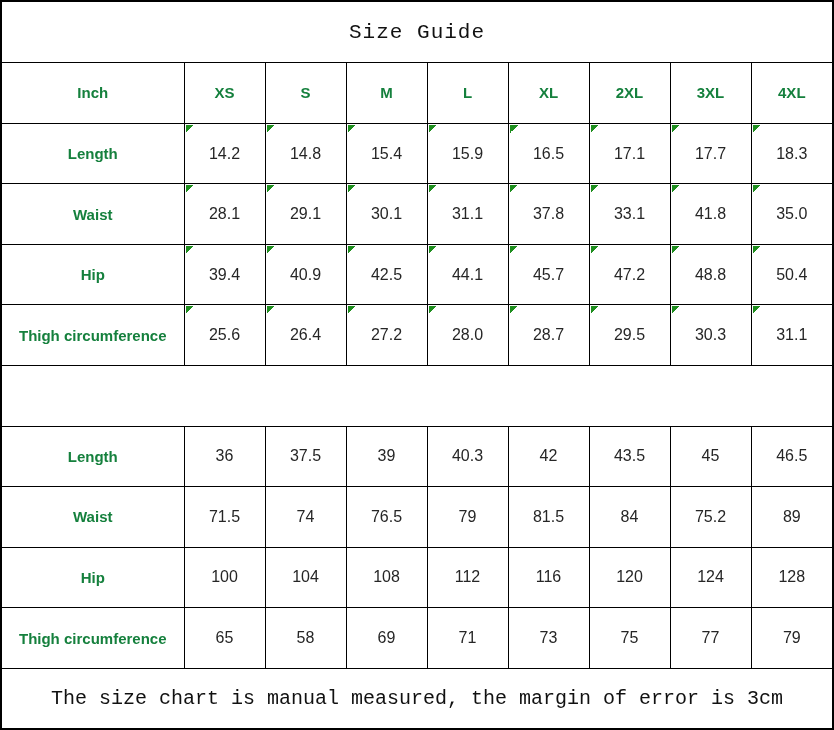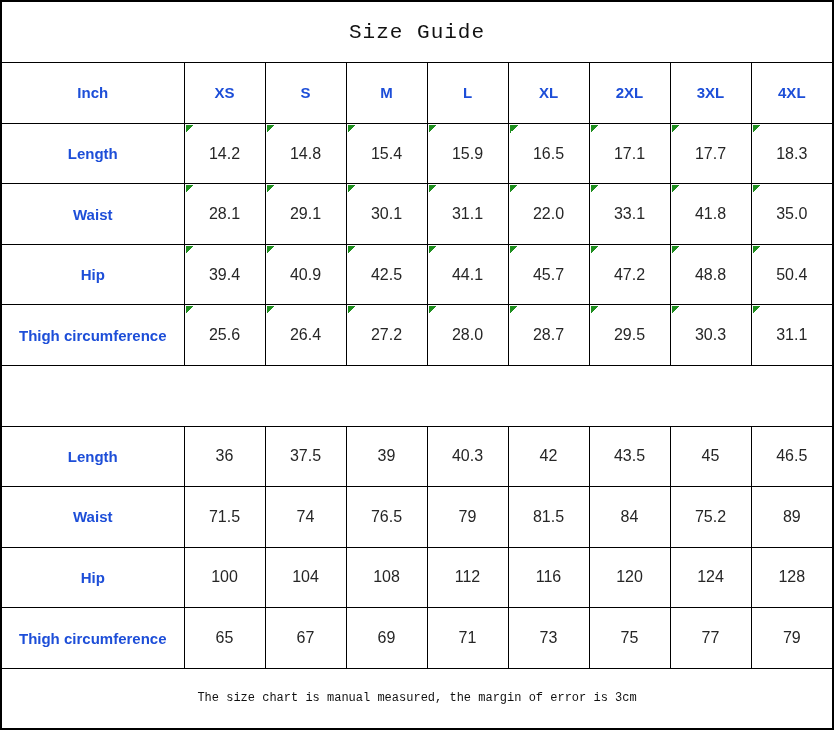--- a/index.html
+++ b/index.html
@@ -35,34 +35,34 @@
   .title-cell {
     font-family: "Liberation Mono", "DejaVu Sans Mono", monospace;
     font-size: 21px;
     font-weight: normal;
     color: #111111;
     letter-spacing: 1px;
   }
   .label-cell {
     font-weight: bold;
     font-size: 15px;
-    color: #1d4ed8;
+    color: #15803d;
   }
   .value-cell {
     font-size: 16px;
     font-weight: normal;
     color: #262626;
   }
   .spacer-cell {
     border-left: none;
     border-right: none;
   }
   .footer-cell {
     font-family: "Liberation Mono", "DejaVu Sans Mono", monospace;
-    font-size: 12px;
+    font-size: 20px;
     color: #111111;
   }
   .tri {
     position: absolute;
     top: 1px;
     left: 1px;
     width: 8px;
     height: 8px;
     background: linear-gradient(135deg, var(--marker-color, #1e8e1e) 50%, rgba(0,0,0,0) 50%);
   }
@@ -110,21 +110,21 @@
           <td class="value-cell"><span class="tri"></span><span>17.1</span></td>
           <td class="value-cell"><span class="tri"></span><span>17.7</span></td>
           <td class="value-cell"><span class="tri"></span><span>18.3</span></td>
         </tr>
         <tr>
           <td class="label-cell">Waist</td>
           <td class="value-cell"><span class="tri"></span><span>28.1</span></td>
           <td class="value-cell"><span class="tri"></span><span>29.1</span></td>
           <td class="value-cell"><span class="tri"></span><span>30.1</span></td>
           <td class="value-cell"><span class="tri"></span><span>31.1</span></td>
-          <td class="value-cell"><span class="tri"></span><span>22.0</span></td>
+          <td class="value-cell"><span class="tri"></span><span>37.8</span></td>
           <td class="value-cell"><span class="tri"></span><span>33.1</span></td>
           <td class="value-cell"><span class="tri"></span><span>41.8</span></td>
           <td class="value-cell"><span class="tri"></span><span>35.0</span></td>
         </tr>
         <tr>
           <td class="label-cell">Hip</td>
           <td class="value-cell"><span class="tri"></span><span>39.4</span></td>
           <td class="value-cell"><span class="tri"></span><span>40.9</span></td>
           <td class="value-cell"><span class="tri"></span><span>42.5</span></td>
           <td class="value-cell"><span class="tri"></span><span>44.1</span></td>
@@ -176,21 +176,21 @@
           <td class="value-cell"><span>108</span></td>
           <td class="value-cell"><span>112</span></td>
           <td class="value-cell"><span>116</span></td>
           <td class="value-cell"><span>120</span></td>
           <td class="value-cell"><span>124</span></td>
           <td class="value-cell"><span>128</span></td>
         </tr>
         <tr>
           <td class="label-cell">Thigh circumference</td>
           <td class="value-cell"><span>65</span></td>
-          <td class="value-cell"><span>67</span></td>
+          <td class="value-cell"><span>58</span></td>
           <td class="value-cell"><span>69</span></td>
           <td class="value-cell"><span>71</span></td>
           <td class="value-cell"><span>73</span></td>
           <td class="value-cell"><span>75</span></td>
           <td class="value-cell"><span>77</span></td>
           <td class="value-cell"><span>79</span></td>
         </tr>
       </tbody>
     <tbody>
       <tr class="footer-row">

